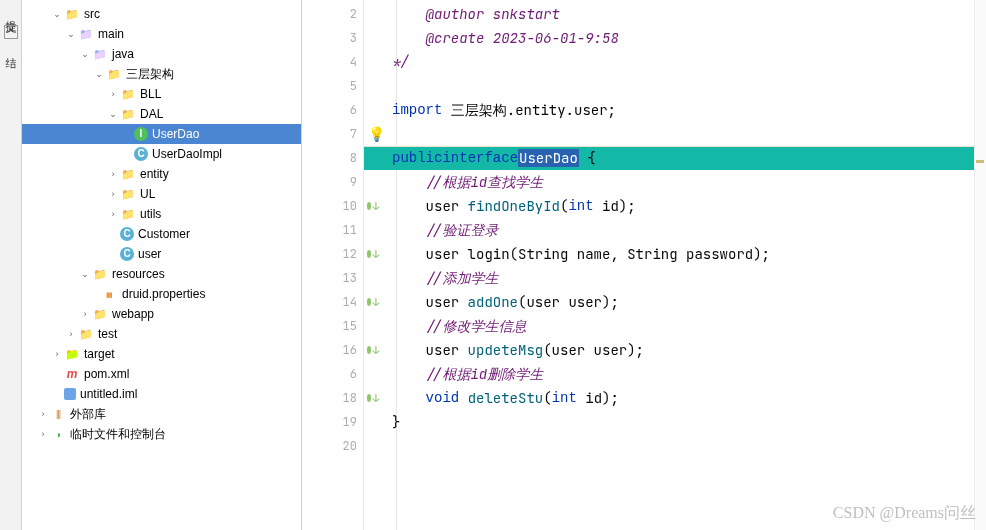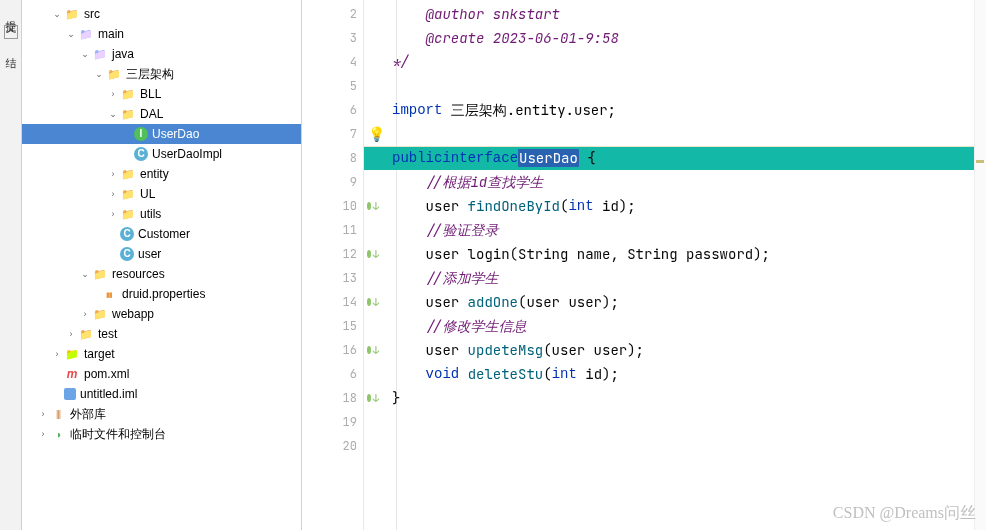--- a/index.html
+++ b/index.html
@@ -218,20 +218,21 @@
       <div class="cline"><span class="bulb">💡</span></div>
       <div class="cline hl"><span class="kw">public</span> <span class="kw">interface</span> <span class="sel-bg">UserDao</span><span> {</span></div>
       <div class="cline"><span class="com">    //根据id查找学生</span></div>
       <div class="cline"><span>    user </span><span class="mtd">findOneById</span><span>(</span><span class="kw">int</span><span> id);</span></div>
       <div class="cline"><span class="com">    //验证登录</span></div>
       <div class="cline"><span>    user login(String name, String password);</span></div>
       <div class="cline"><span class="com">    //添加学生</span></div>
       <div class="cline"><span>    user </span><span class="mtd">addOne</span><span>(user user);</span></div>
       <div class="cline"><span class="com">    //修改学生信息</span></div>
       <div class="cline"><span>    user </span><span class="mtd">updeteMsg</span><span>(user user);</span></div>
+      <div class="cline"><span class="com">    //根据id删除学生</span></div>
       <div class="cline"><span class="kw">    void </span><span class="mtd">deleteStu</span><span>(</span><span class="kw">int</span><span> id);</span></div>
       <div class="cline"><span>}</span></div>
       <div class="cline"></div>
       <div class="scroll-marker">
         <div class="scroll-yellow" style="top:160px"></div>
       </div>
     </div>
     <div class="watermark">CSDN @Dreams问丝</div>
   </div>
 </div>

